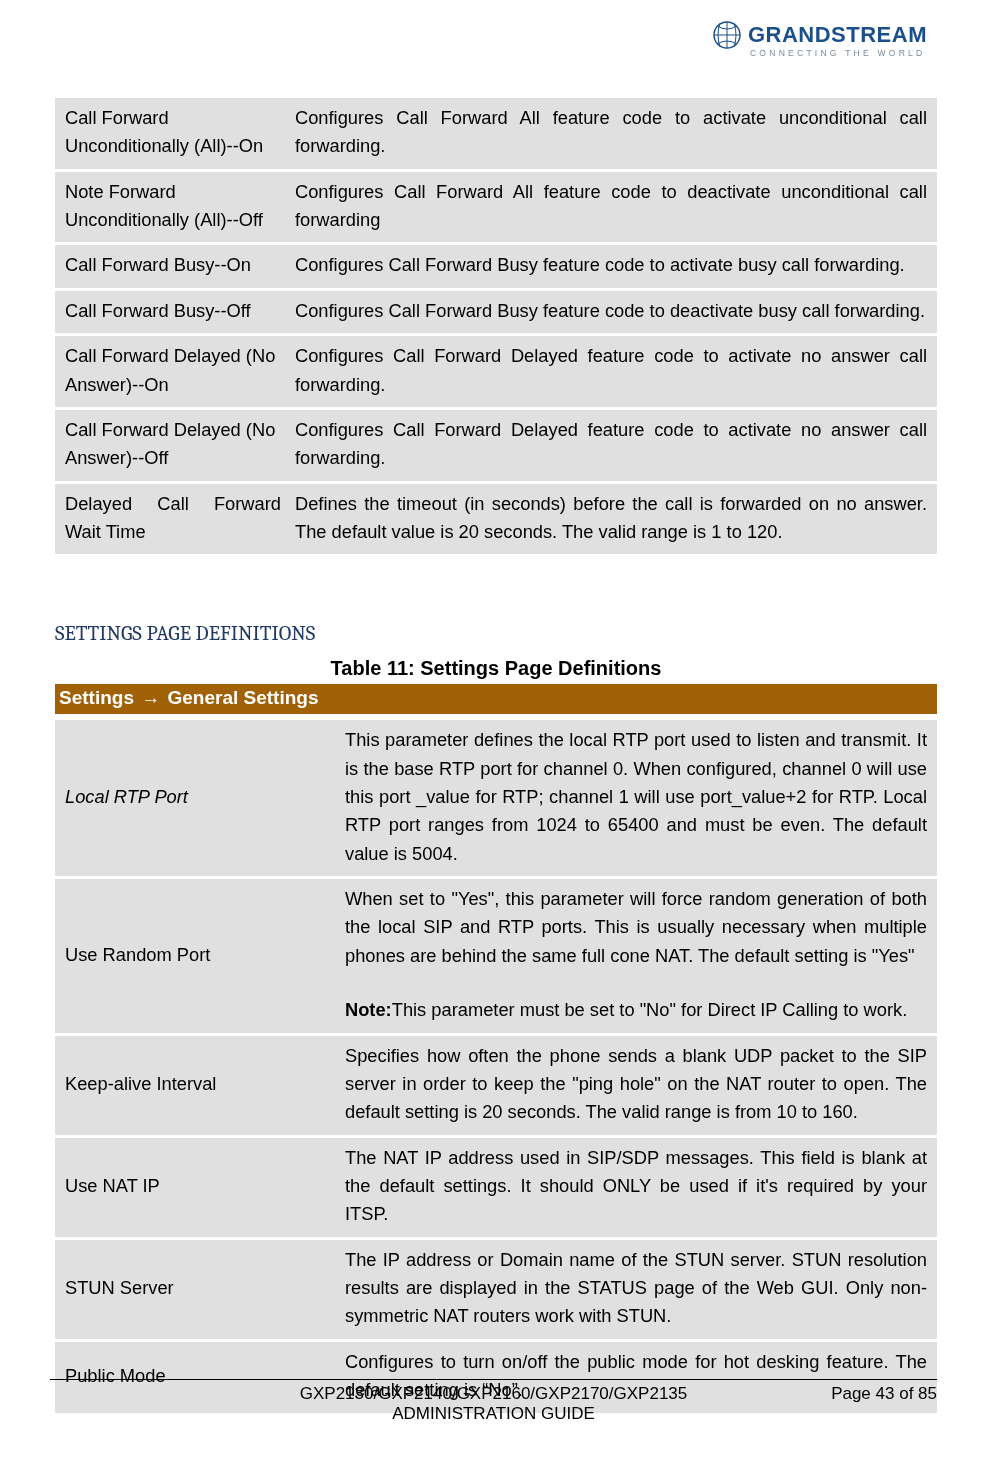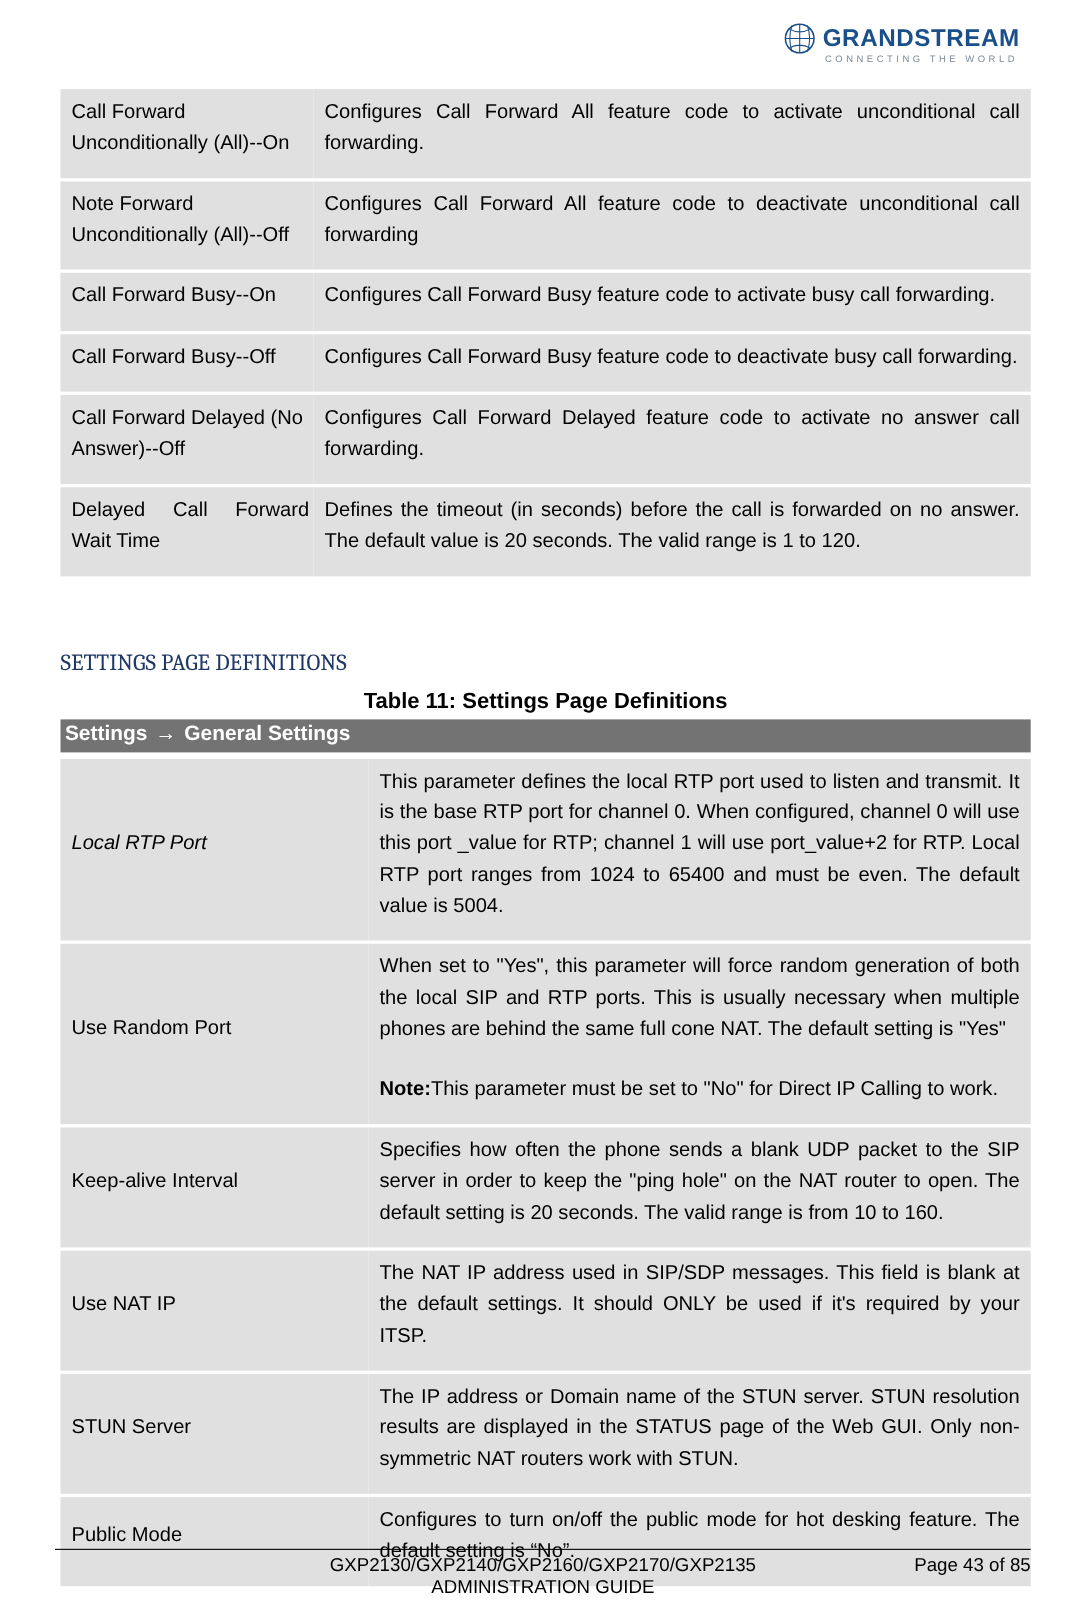--- a/index.html
+++ b/index.html
@@ -11,21 +11,21 @@
     color: #000;
   }
   .page {
     padding: 20px 55px 30px 55px;
     position: relative;
     min-height: 1420px;
   }
   .logo-wrap {
     text-align: right;
     padding-right: 10px;
-    margin-bottom: 17px;
+    margin-bottom: 35px;
   }
   .logo {
     display: inline-block;
     text-align: left;
   }
   .logo-main {
     display: flex;
     align-items: center;
     gap: 6px;
   }
@@ -47,21 +47,21 @@
 
   table.def {
     width: 100%;
     border-collapse: separate;
     border-spacing: 0 3px;
     font-size: 18.3px;
     line-height: 1.55;
   }
   table.def td {
     background: #e0e0e0;
-    padding: 6px 10px 18px 10px;
+    padding: 6px 10px 8px 10px;
     vertical-align: top;
   }
   table.def td.label {
     width: 230px;
     padding-right: 4px;
   }
   table.def.t2 td.label { width: 280px; }
   table.def td.desc { text-align: justify; }
 
   .section-heading {
@@ -72,21 +72,21 @@
     margin-top: 64px;
     margin-bottom: 12px;
   }
   .table-caption {
     text-align: center;
     font-size: 20px;
     font-weight: bold;
     margin-bottom: 4px;
   }
   .path-bar {
-    background: #737373;
+    background: #a16207;
     color: #fff;
     font-weight: bold;
     font-size: 19px;
     padding: 3px 8px 5px 4px;
     margin-bottom: 3px;
   }
   .path-bar .arrow { padding: 0 2px; }
 
   .note-label { font-weight: bold; }
 
@@ -142,20 +142,24 @@
         </tr>
         <tr>
           <td class="label">Call Forward Busy--On</td>
           <td class="desc">Configures Call Forward Busy feature code to activate busy call forwarding.</td>
         </tr>
         <tr>
           <td class="label">Call Forward Busy--Off</td>
           <td class="desc">Configures Call Forward Busy feature code to deactivate busy call forwarding.</td>
         </tr>
         <tr>
+          <td class="label">Call Forward Delayed (No Answer)--On</td>
+          <td class="desc">Configures Call Forward Delayed feature code to activate no answer call forwarding.</td>
+        </tr>
+        <tr>
           <td class="label">Call Forward Delayed (No Answer)--Off</td>
           <td class="desc">Configures Call Forward Delayed feature code to activate no answer call forwarding.</td>
         </tr>
         <tr>
           <td class="label" style="text-align: justify;">Delayed Call Forward Wait Time</td>
           <td class="desc">Defines the timeout (in seconds) before the call is forwarded on no answer. The default value is 20 seconds. The valid range is 1 to 120.</td>
         </tr>
       </tbody>
   </table>
 

